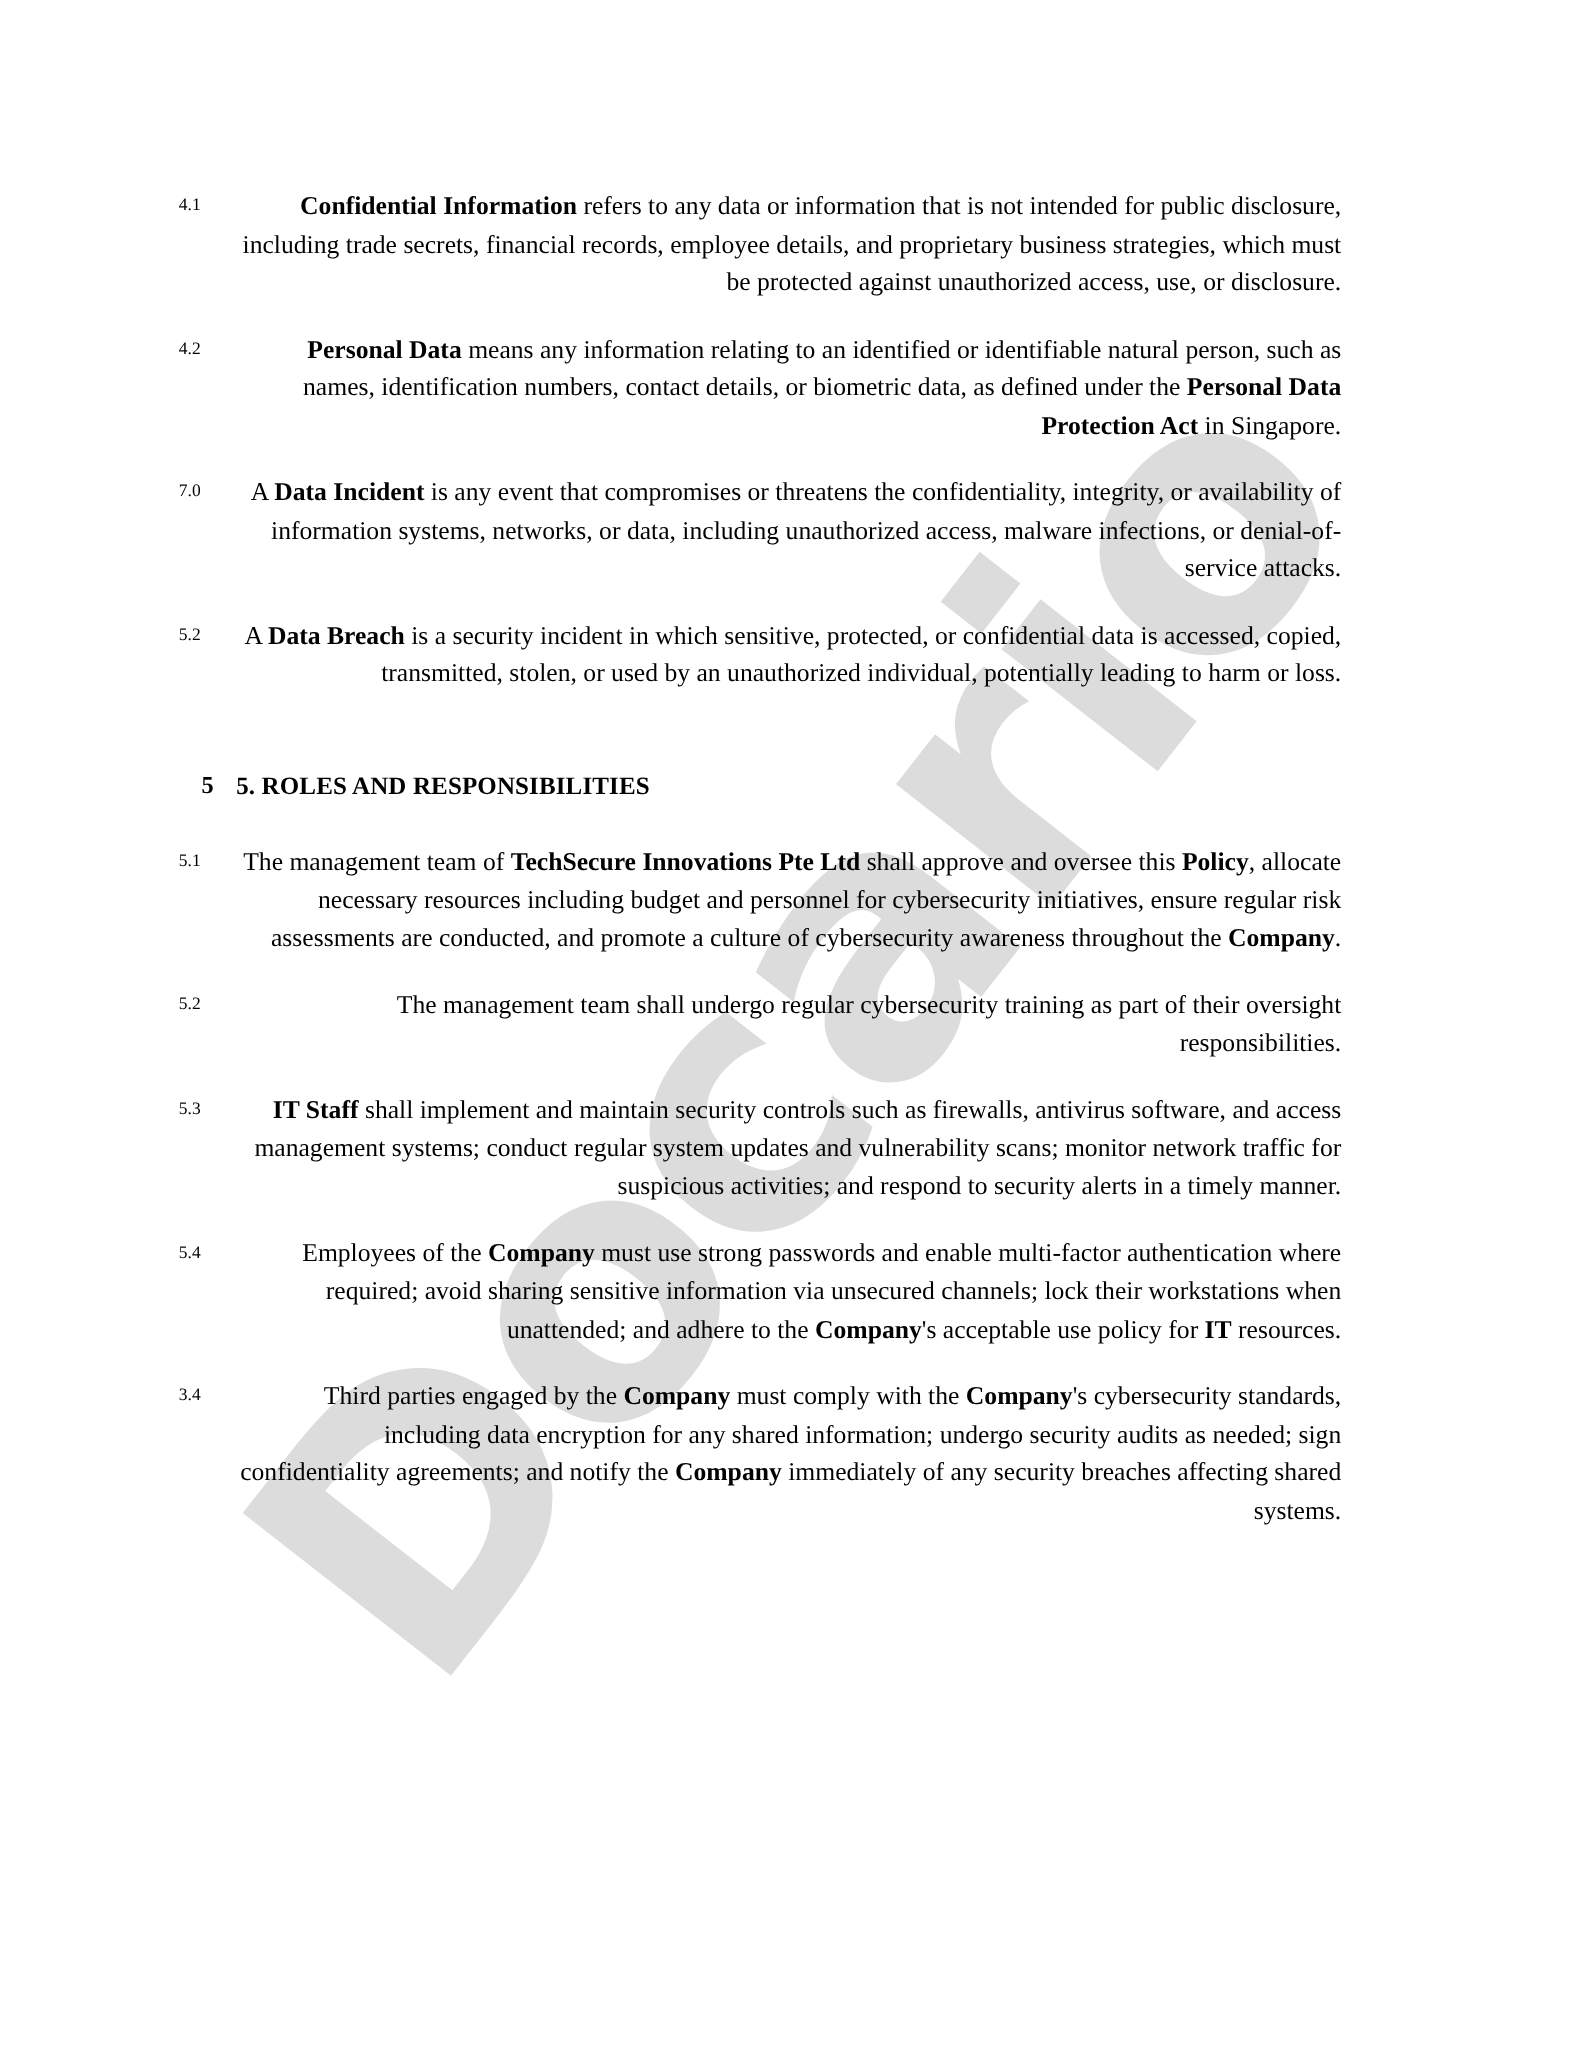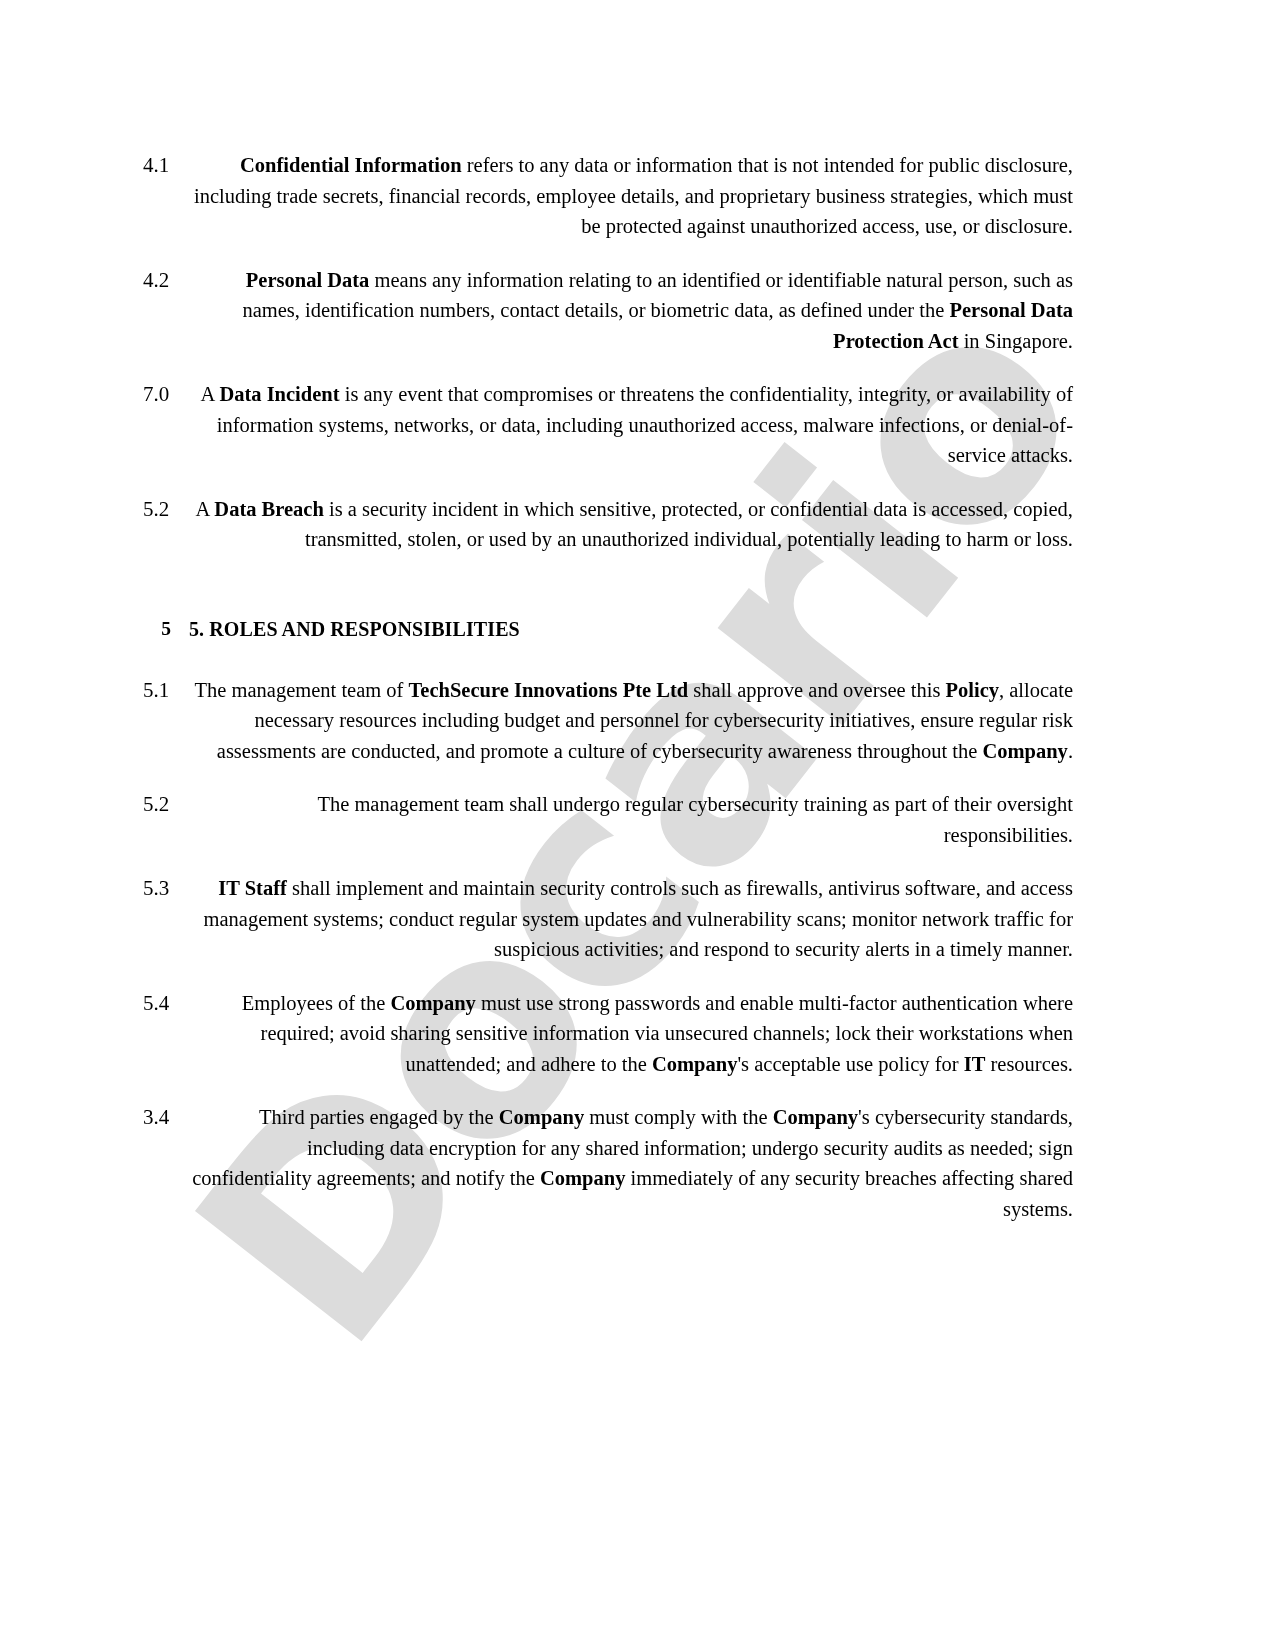--- a/index.html
+++ b/index.html
@@ -58,21 +58,21 @@
 
   .clause {
     display: flex;
     align-items: flex-start;
     margin-bottom: 23px;
   }
   .clause-number {
     flex: 0 0 46px;
     width: 46px;
     text-align: left;
-    font-size: 21px;
+    font-size: 14px;
     line-height: 30.5px;
     padding-top: 0px;
   }
   .clause-body {
     flex: 1 1 auto;
     font-size: 20.5px;
     line-height: 30.5px;
     text-align: right;
   }
   .clause-body b, .clause-number b {

